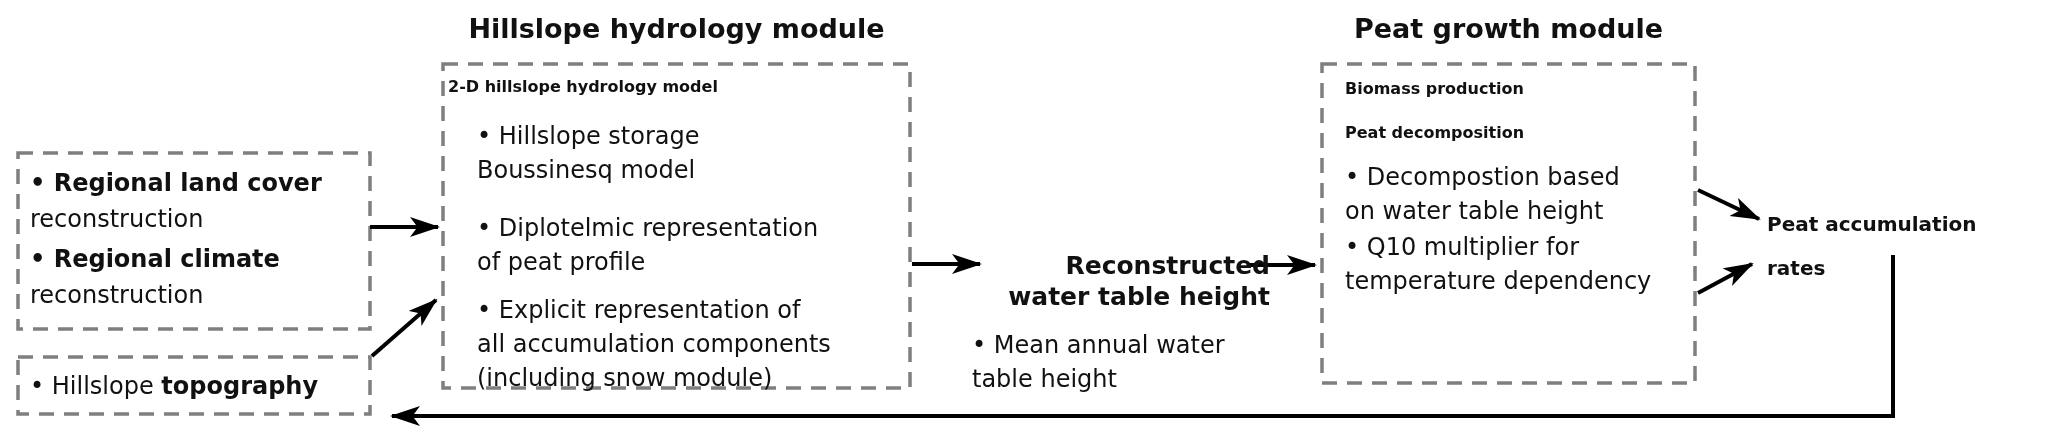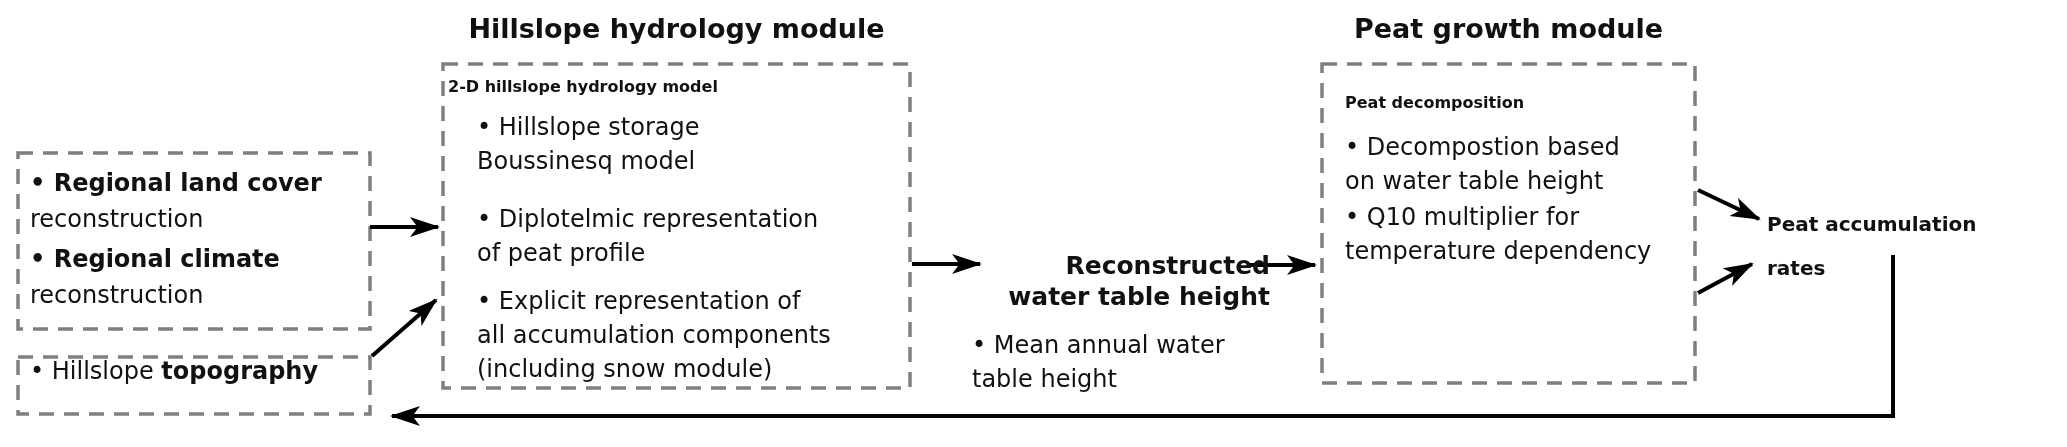--- a/index.html
+++ b/index.html
@@ -5,21 +5,21 @@
   html,body{margin:0;padding:0;background:#ffffff;}
   .canvas{position:relative;width:2067px;height:447px;background:#ffffff;
           font-family:"DejaVu Sans","Liberation Sans",sans-serif;color:#111111;overflow:hidden;}
   .canvas > div{position:absolute;}
   .lines-svg{position:absolute;left:0;top:0;}
   .title{font-weight:bold;font-size:27px;text-align:center;white-space:nowrap;}
   .b{font-weight:bold;}
   .pre{white-space:pre-line;}
   .prew{white-space:pre-wrap;}
   .ib{font-size:24px;line-height:36px;}
-  .topo{font-size:24px;height:57px;display:flex;}
+  .topo{font-size:24px;height:57px;display:flex;align-items:center;}
   .hdr{font-size:16px;line-height:30px;font-weight:bold;white-space:nowrap;}
   .bullet{font-size:24px;line-height:34px;}
   .bullets{padding-left:29px;}
   .wt{font-size:25px;line-height:31px;font-weight:bold;text-align:right;}
   .wt-bullet{font-size:24px;line-height:34px;text-align:left;padding-left:22px;margin-top:16px;}
   .par{font-size:20px;line-height:44px;font-weight:bold;white-space:pre-line;}
 </style>
 </head>
 <body>
 
@@ -61,38 +61,39 @@
   </div>
 
   <div class="topo" style="left:30px;top:357px;width:332px">
     <span class="prew">• Hillslope </span>
       <span class="b">topography</span>
   </div>
 
   <div style="left:448px;top:72px;width:462px">
     <div class="hdr">2-D hillslope hydrology model</div>
     <div class="bullets">
-      <div class="bullet pre" style="margin-top:8px">• Hillslope storage
+      <div class="bullet pre" style="margin-top:17px">• Hillslope storage
 Boussinesq model</div>
       <div class="bullet pre" style="margin-top:24px">• Diplotelmic representation
 of peat profile</div>
       <div class="bullet pre" style="margin-top:14px">• Explicit representation of
 all accumulation components
 (including snow module)</div>
     </div>
   </div>
 
   <div style="left:950px;top:250px;width:320px;text-align:center">
     <div class="wt pre">Reconstructed
 water table height</div>
     <div class="wt-bullet pre">• Mean annual water
 table height</div>
   </div>
 
   <div style="left:1345px;top:74px;width:345px">
+    <div class="hdr">Biomass production</div>
     <div class="hdr" style="margin-top:14px">Peat decomposition</div>
     <div class="bullet pre" style="margin-top:12px">• Decompostion based
 on water table height</div>
     <div class="bullet pre" style="margin-top:2px">• Q10 multiplier for
 temperature dependency</div>
   </div>
 
   <div class="par" style="left:1767px;top:202px;width:300px">Peat accumulation
 rates</div>
 

